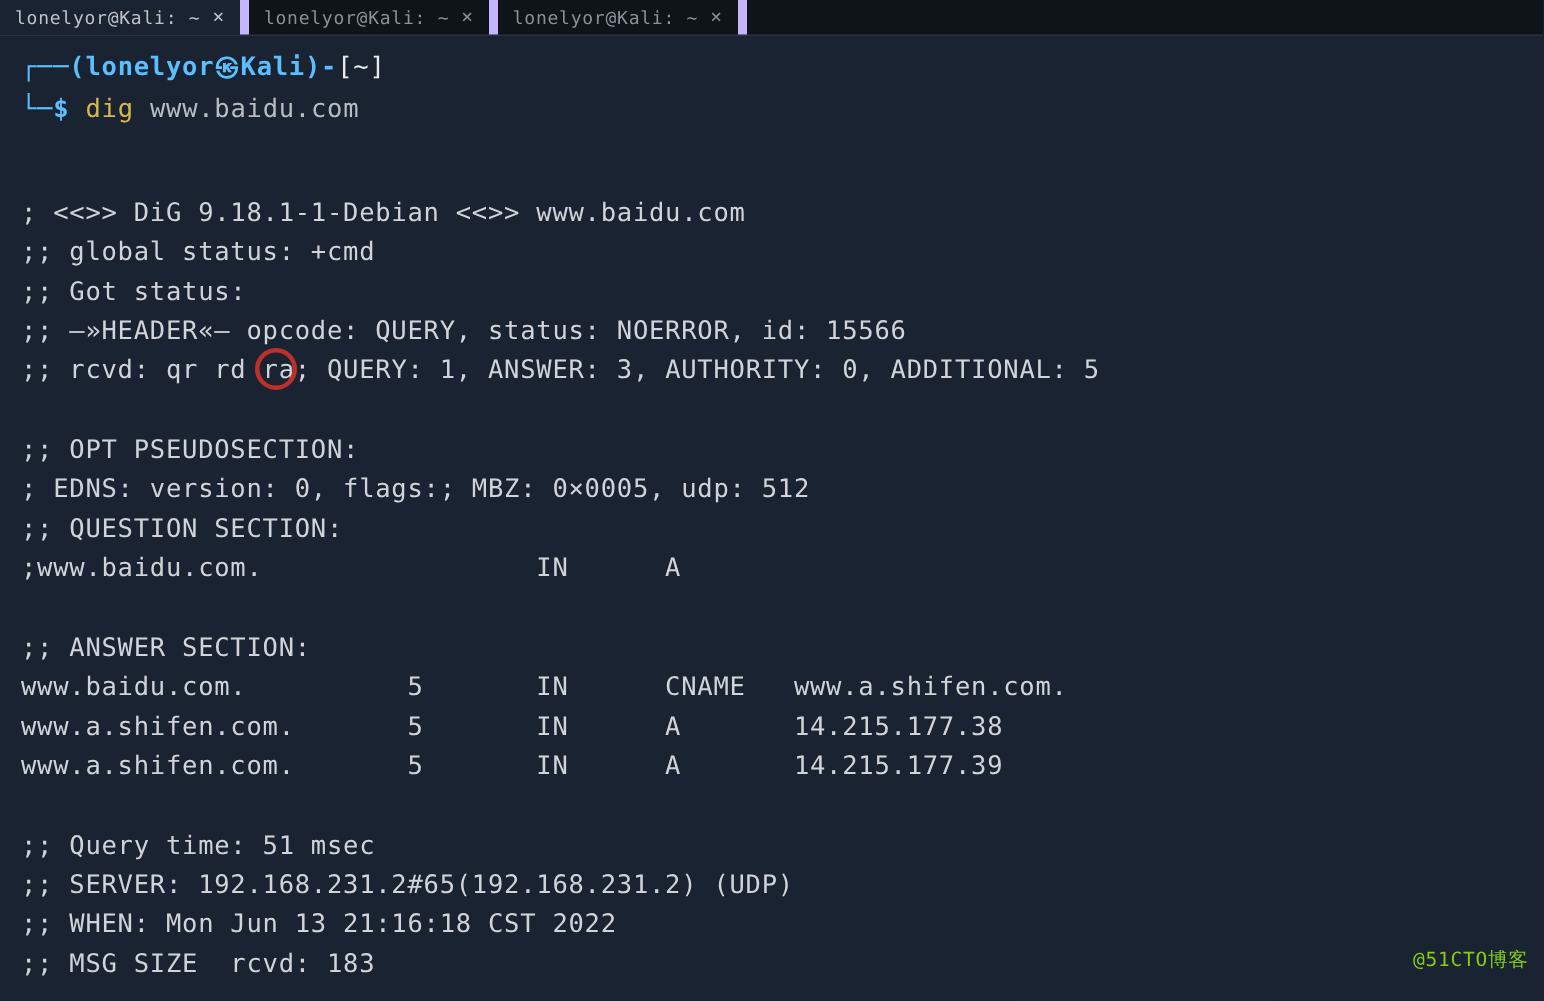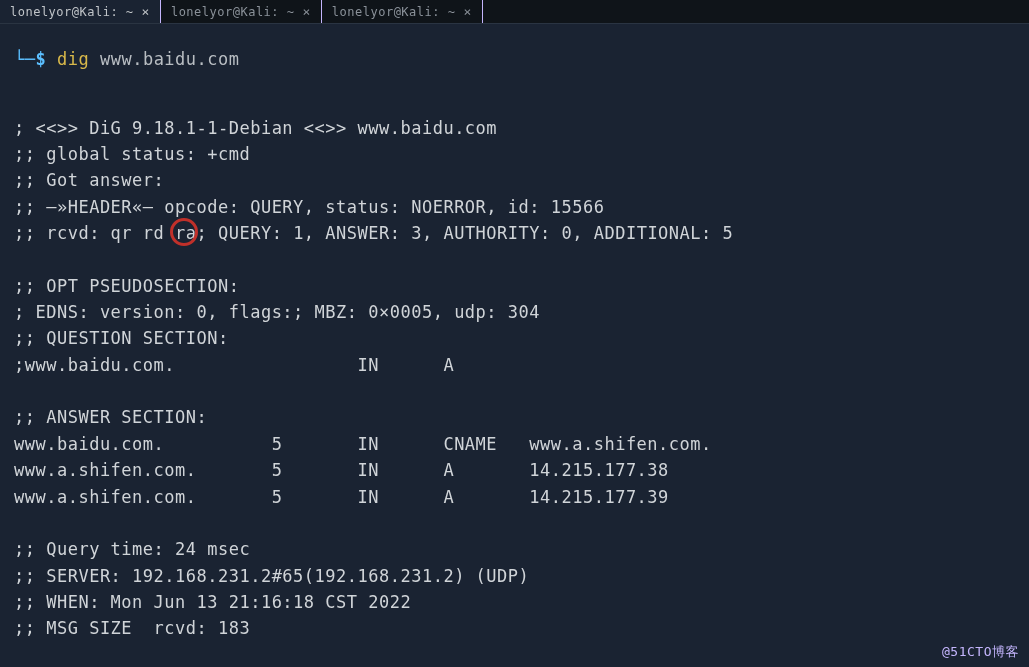--- a/index.html
+++ b/index.html
@@ -1,29 +1,29 @@
 <!DOCTYPE html>
 <html><head>
 <meta charset="utf-8">
 <style>
 * { margin:0; padding:0; box-sizing:border-box; }
 body { background:#1a2332; font-family:'DejaVu Sans Mono','Menlo','Consolas',monospace; font-size:17px; color:#d0d4d8; width:1029px; height:667px; overflow:hidden; letter-spacing:0.5px; }
 .tabs { display:flex; background:#0f1419; border-bottom:1px solid #2a3442; }
-.tab { display:flex; align-items:center; padding:4px 10px; font-size:12px; color:#8a9199; border-right:1px solid #c4b5fd; }
+.tab { display:flex; align-items:center; padding:4px 10px; font-size:12px; color:#8a9199; border-right:6px solid #c4b5fd; }
 .tab.active { background:#1a2332; color:#c0c4c8; }
 .tab .close { margin-left:8px; font-size:13px; }
 .term { padding:8px 14px; line-height:1.55; }
 .prompt-line { white-space:pre; }
 .blue { color:#5bbfff; font-weight:600; }
 .white { color:#e8ecef; }
 .gray { color:#b8bdc2; }
 .cmd-gold { color:#d8b84a; }
-.cmdline { margin-top:14px; }
+.cmdline { margin-top:2px; }
 .circle { position:absolute; width:28px; height:28px; border:3px solid #c0302a; border-radius:50%; z-index:5; }
-.watermark { position:absolute; right:10px; bottom:6px; color:#c4b5fd; font-size:13px; }
+.watermark { position:absolute; right:10px; bottom:18px; color:#84cc16; font-size:13px; }
 pre.out { white-space:pre; color:#d0d4d8; margin-top:16px; }
 .rel { position:relative; }
 </style>
 </head>
 <body>
 
 <div class="tabs">
   <div class="tab active">
     <span>lonelyor@Kali: ~</span>
     <span class="close">×</span>
@@ -32,38 +32,39 @@
     <span>lonelyor@Kali: ~</span>
     <span class="close">×</span>
   </div>
   <div class="tab">
     <span>lonelyor@Kali: ~</span>
     <span class="close">×</span>
   </div>
 </div>
 
 <div class="term rel">
+  <div class="prompt-line"><span class="blue">┌──</span><span class="blue">(</span><span class="blue">lonelyor</span><span class="blue">㉿</span><span class="blue">Kali</span><span class="blue">)</span><span class="blue">-</span><span class="white">[</span><span class="white">~</span><span class="white">]</span></div>
   <div class="prompt-line cmdline"><span class="blue">└─</span><span class="blue">$</span> <span class="cmd-gold">dig</span> <span class="gray">www.baidu.com</span></div>
 
   <pre class="out"><span></span>
 <span>; &lt;&lt;&gt;&gt; DiG 9.18.1-1-Debian &lt;&lt;&gt;&gt; www.baidu.com</span>
 <span>;; global status: +cmd</span>
-<span>;; Got answer:</span>
+<span>;; Got status:</span>
 <span>;; —»HEADER«— opcode: QUERY, status: NOERROR, id: 15566</span>
 <span class="rel"><span>;; rcvd: qr rd </span><span style="position:relative"><span class="circle" style="left:-5px; top:-5px;"></span><span>ra</span></span><span>; QUERY: 1, ANSWER: 3, AUTHORITY: 0, ADDITIONAL: 5</span></span>
 <span></span>
 <span>;; OPT PSEUDOSECTION:</span>
-<span>; EDNS: version: 0, flags:; MBZ: 0×0005, udp: 304</span>
+<span>; EDNS: version: 0, flags:; MBZ: 0×0005, udp: 512</span>
 <span>;; QUESTION SECTION:</span>
 <span>;www.baidu.com.                 IN      A</span>
 <span></span>
 <span>;; ANSWER SECTION:</span>
 <span>www.baidu.com.          5       IN      CNAME   www.a.shifen.com.</span>
 <span>www.a.shifen.com.       5       IN      A       14.215.177.38</span>
 <span>www.a.shifen.com.       5       IN      A       14.215.177.39</span>
 <span></span>
-<span>;; Query time: 24 msec</span>
+<span>;; Query time: 51 msec</span>
 <span>;; SERVER: 192.168.231.2#65(192.168.231.2) (UDP)</span>
 <span>;; WHEN: Mon Jun 13 21:16:18 CST 2022</span>
 <span>;; MSG SIZE  rcvd: 183</span></pre>
 </div>
 
 <div class="watermark">@51CTO博客</div>
 
 </body></html>

